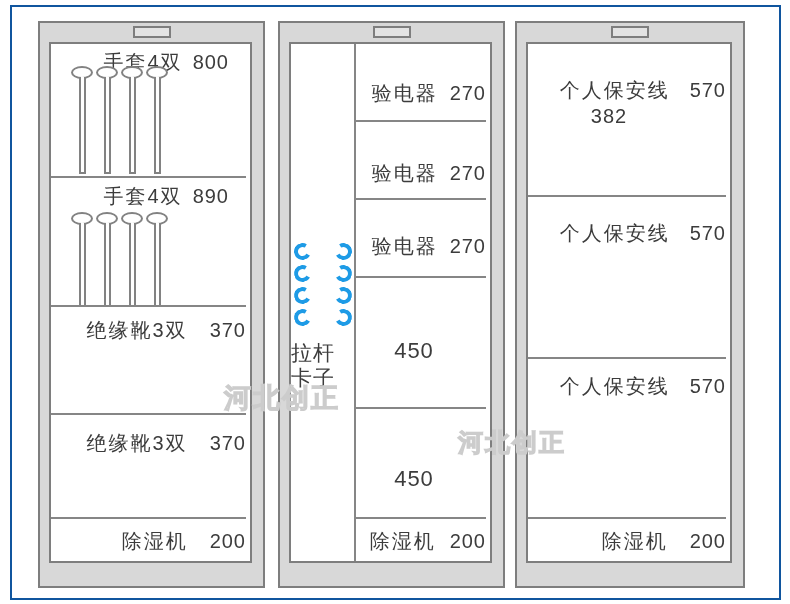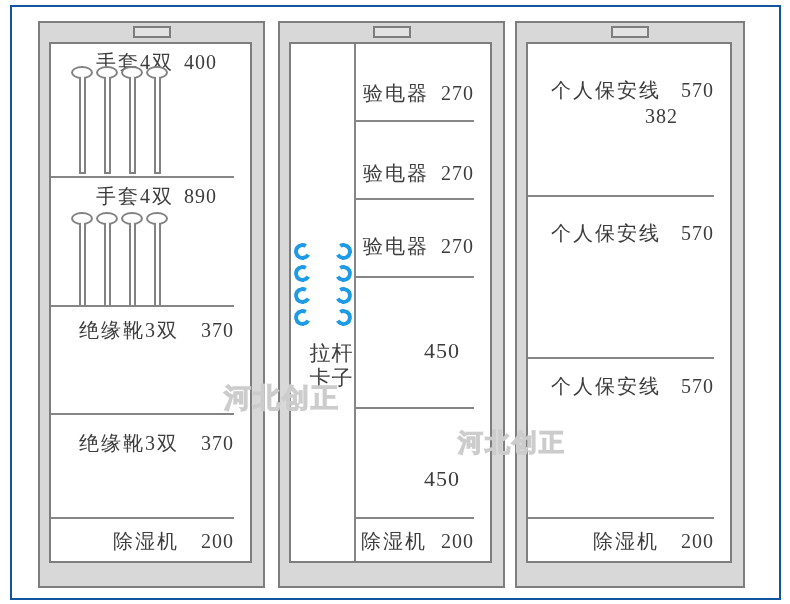--- a/index.html
+++ b/index.html
@@ -11,62 +11,62 @@
   #cab1 { left:38px;  width:227px; }
   #cab2 { left:278px; width:227px; }
   #cab3 { left:515px; width:230px; }
 
   .handle { position:absolute; top:3px; left:50%; transform:translateX(-50%);
             width:38px; height:12px; background:#e3e3e3; border:2px solid #7e7e7e; }
 
   .panel { position:absolute; left:9px; right:11px; top:19px; bottom:23px;
            background:#ffffff; border:2px solid #7e7e7e; }
 
-  .comp  { position:absolute; left:0; right:16px;font-family:Liberation Serif, serif; }
+  .comp  { position:absolute; left:0; right:4px; }
   .bt    { border-top:2px solid #868686; }
 
   .row { position:absolute; left:0; right:0; display:flex; justify-content:flex-end;
          align-items:center; font-size:20px; color:#3c3c3c; white-space:nowrap; }
   .lbl { letter-spacing:2px; }
   .num { letter-spacing:1px; }
-  .right { justify-content:flex-end; }
+  .right { justify-content:center; }
 
   
   .peg  { position:absolute; width:22px; }
   .peg-head { width:22px; height:13px; border:2px solid #828282; border-radius:50%; background:#fff; }
   .peg-stem { width:7px; margin:-2px auto 0; border:2px solid #828282; border-top:none; background:#fff; }
 
   
   .rod-col { position:absolute; left:0; top:0; bottom:0; width:65px; border-right:2px solid #868686; }
   .rcomp { left:65px; }
   .clip { position:absolute; width:17px; height:17px; border:4px solid #1e9be6; border-radius:50%; }
   .open-right { border-right-color:transparent; transform:rotate(-15deg); }
   .open-left  { border-left-color:transparent;  transform:rotate(15deg); }
-  .rod-label { position:absolute; top:296px; left:0; width:81px; text-align:center;
+  .rod-label { position:absolute; top:296px; left:0; width:81px; text-align:left;
                font-size:21px; line-height:25px; color:#3c3c3c; letter-spacing:1px; }
 
   .wm { position:absolute; z-index:9; font-weight:bold; letter-spacing:2px;
         color:rgba(190,190,190,0.12); -webkit-text-stroke:1.2px #cccccc; }
   #wm1 { left:224px; top:380px; font-size:27px; }
   #wm2 { left:458px; top:426px; font-size:25px; }
 </style>
 </head>
 <body>
 
 <div class="canvas">
   <div class="frame"></div>
 
   <div class="cabinet" id="cab1">
     <div class="handle"></div>
     <div class="panel">
 
       <div class="comp" style="top:0;height:132px">
         <div class="row" style="top:5px;justify-content:flex-end;padding-right:17px;gap:10px">
           <span class="lbl">手套4双</span>
-          <span class="num">400</span>
+          <span class="num">800</span>
         </div>
         <div class="peg" style="left:20px;top:22px">
             <div class="peg-head"></div>
             <div class="peg-stem" style="height:97px"></div>
           </div>
         <div class="peg" style="left:45px;top:22px">
             <div class="peg-head"></div>
             <div class="peg-stem" style="height:97px"></div>
           </div>
         <div class="peg" style="left:70px;top:22px">

